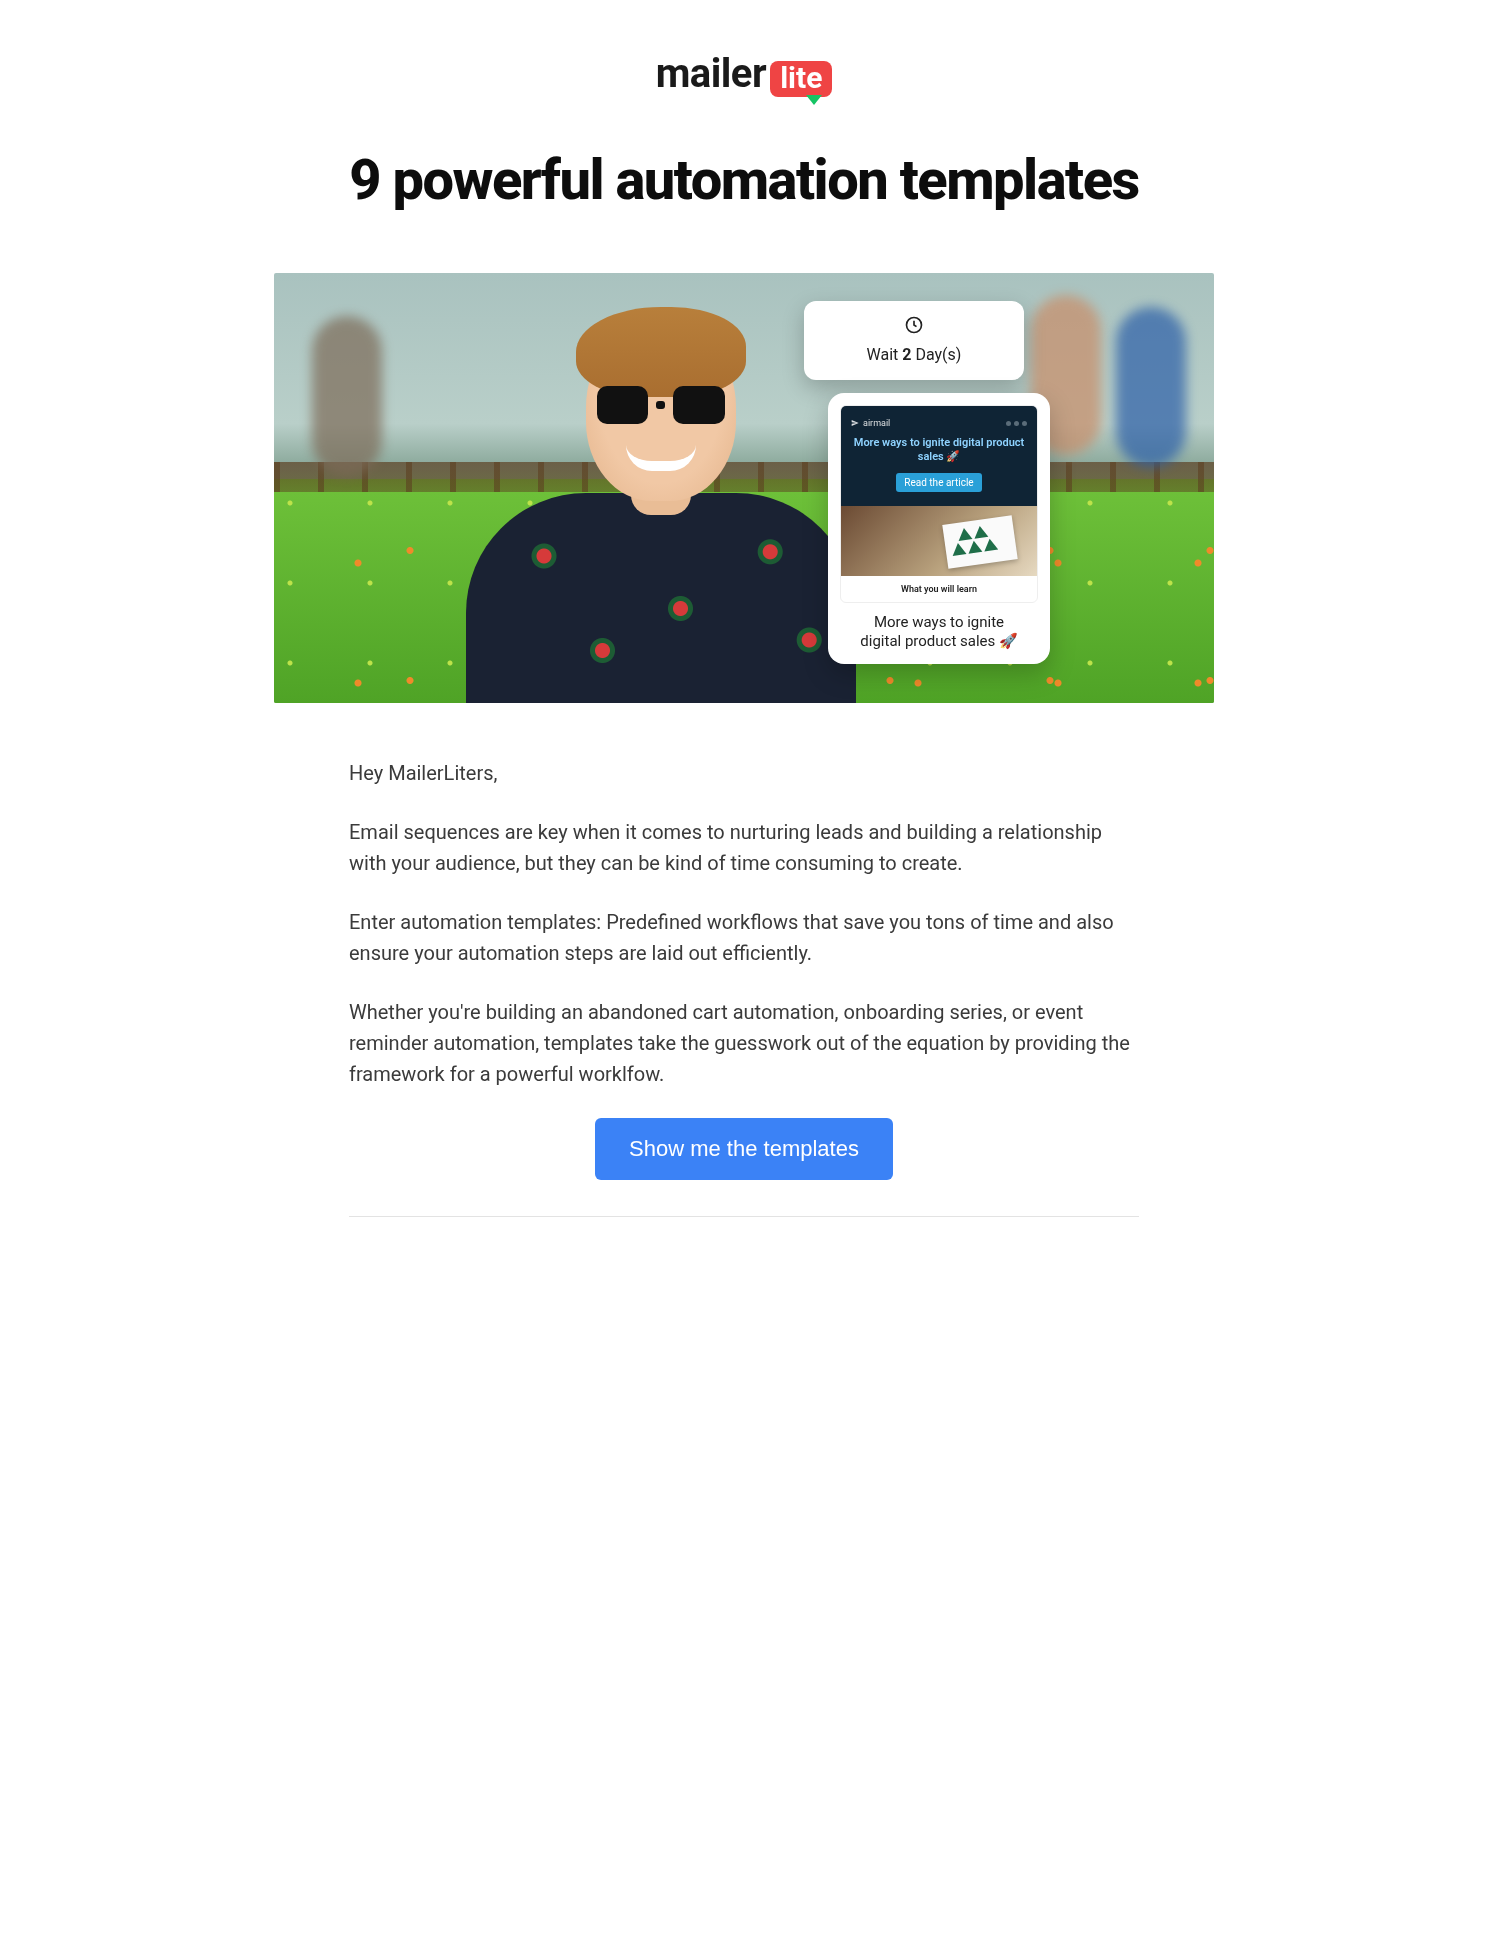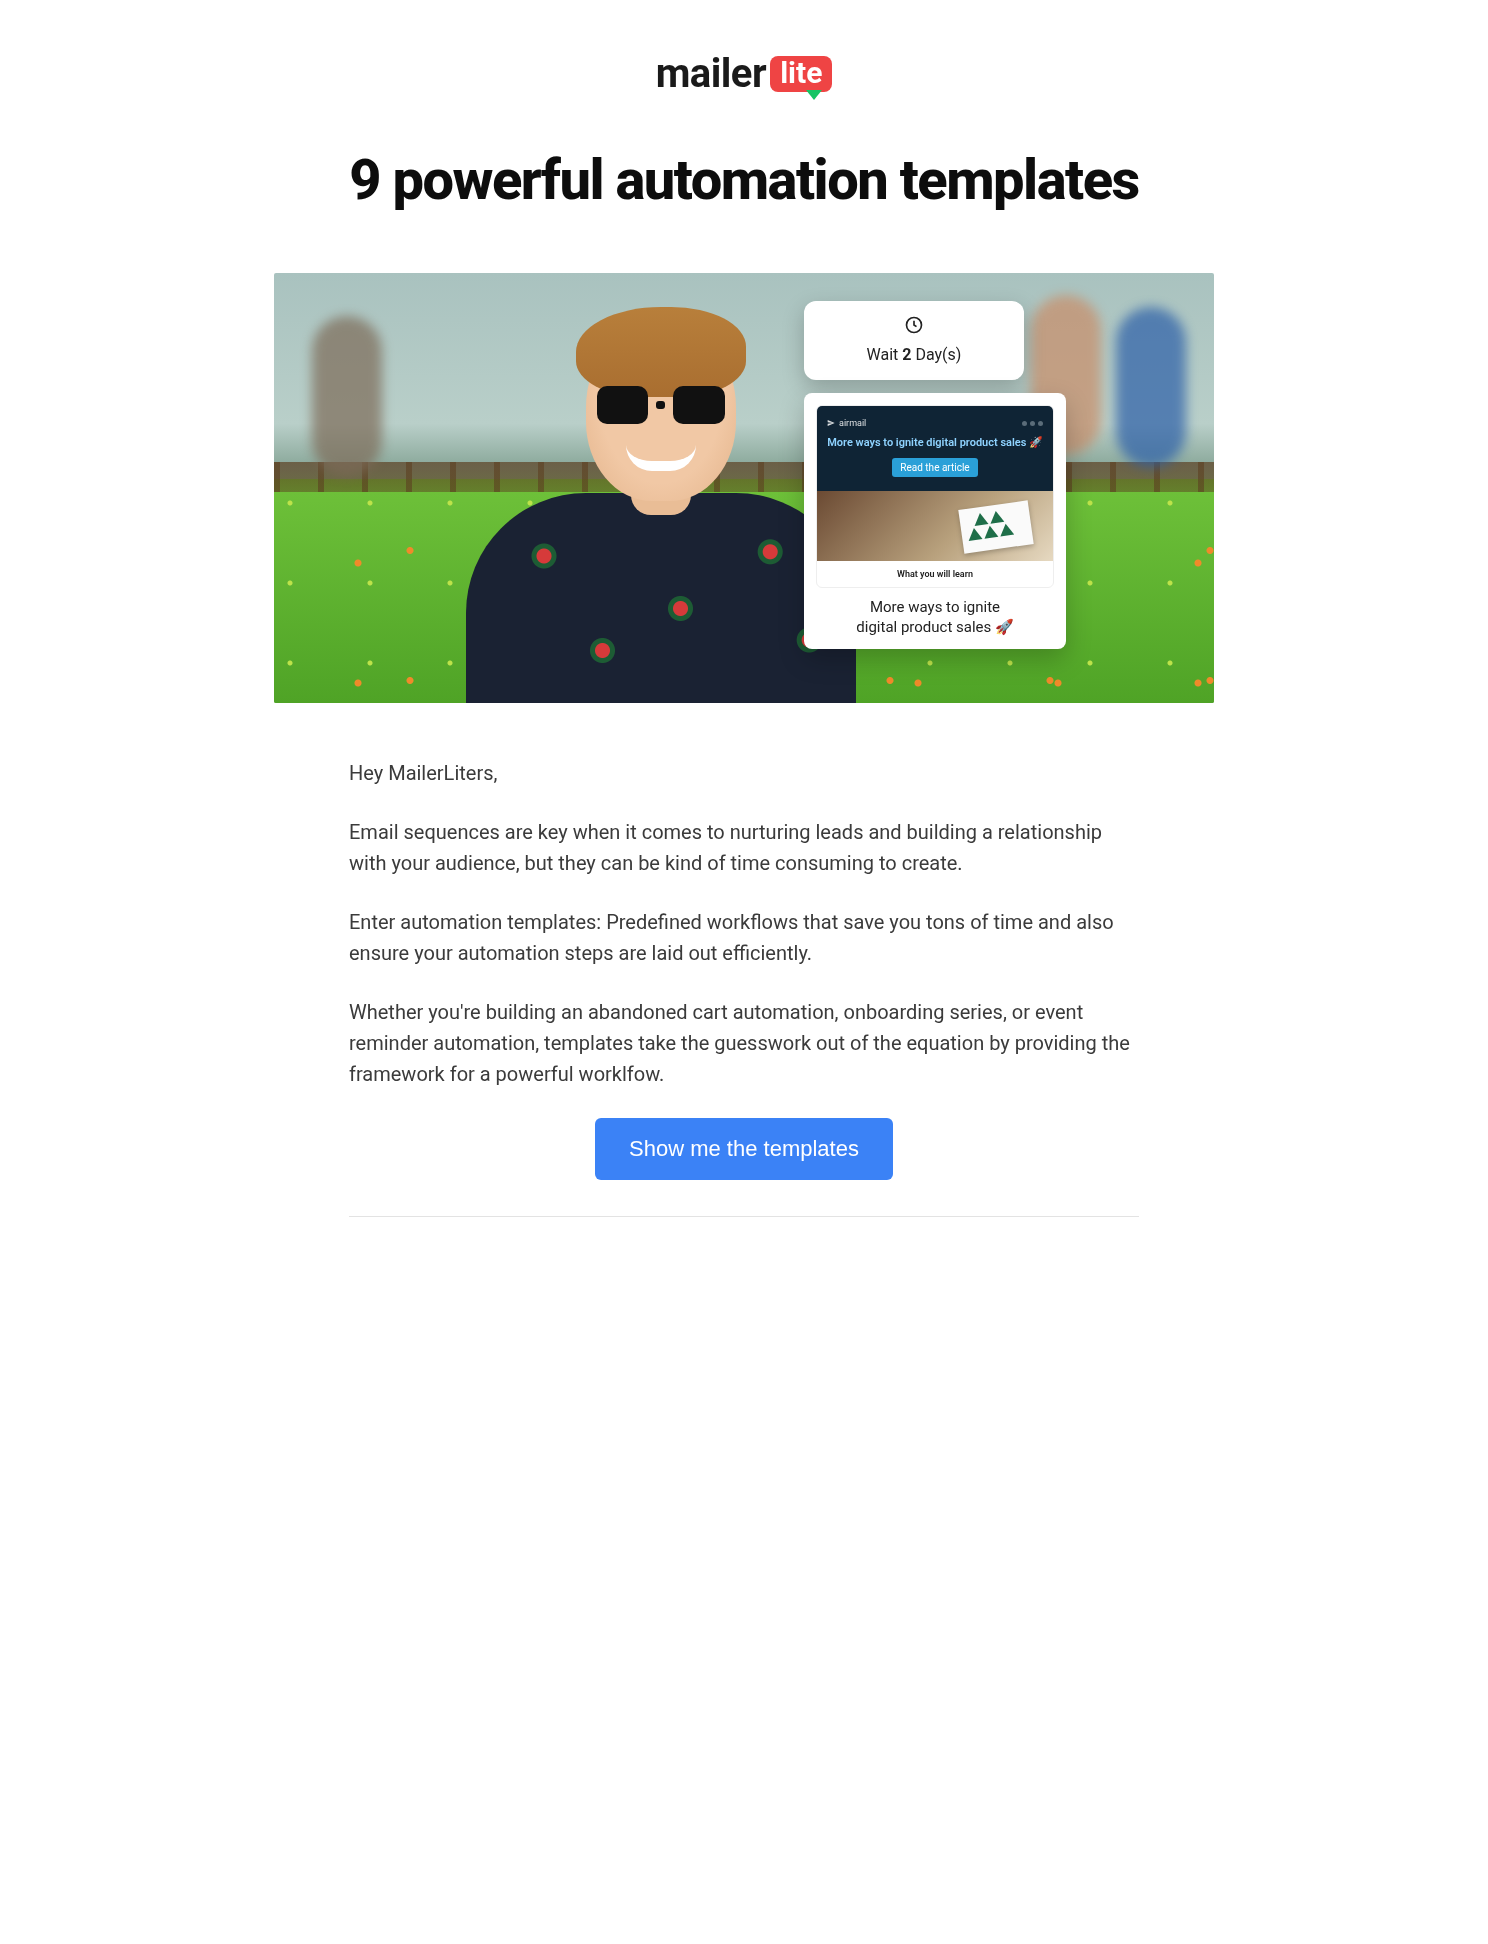--- a/index.html
+++ b/index.html
@@ -15,21 +15,21 @@
     max-width: 940px;
     margin: 0 auto;
   }
   .logo-wrap {
     display: flex;
     justify-content: center;
     margin-bottom: 50px;
   }
   .logo {
     display: flex;
-    align-items: center;
+    align-items: flex-end;
     gap: 4px;
   }
   .logo-mailer {
     font-size: 40px;
     font-weight: 700;
     color: #1a1a1a;
     letter-spacing: -0.5px;
   }
   .logo-lite {
     display: inline-block;
@@ -171,24 +171,24 @@
     padding: 14px 10px 16px 10px;
     text-align: center;
   }
   .clock-icon { display:inline-block; }
   .clock-icon svg { width:20px; height:20px; }
   .wait-text { margin-top:6px; font-size:16px; color:#222; }
   .wait-text .days { font-weight:700; }
   .email-card {
     position: absolute;
     top: 120px;
-    left: 530px;
-    width: 262px;
+    left: 554px;
+    width: 222px;
     background:#fff;
-    border-radius: 8px;
+    border-radius: 16px;
     box-shadow: 0 10px 26px rgba(0,0,0,0.22);
     padding: 12px;
     text-align:center;
   }
   .email-preview {
     background:#fff;
     border-radius:6px;
     overflow:hidden;
     border:1px solid #eee;
   }

